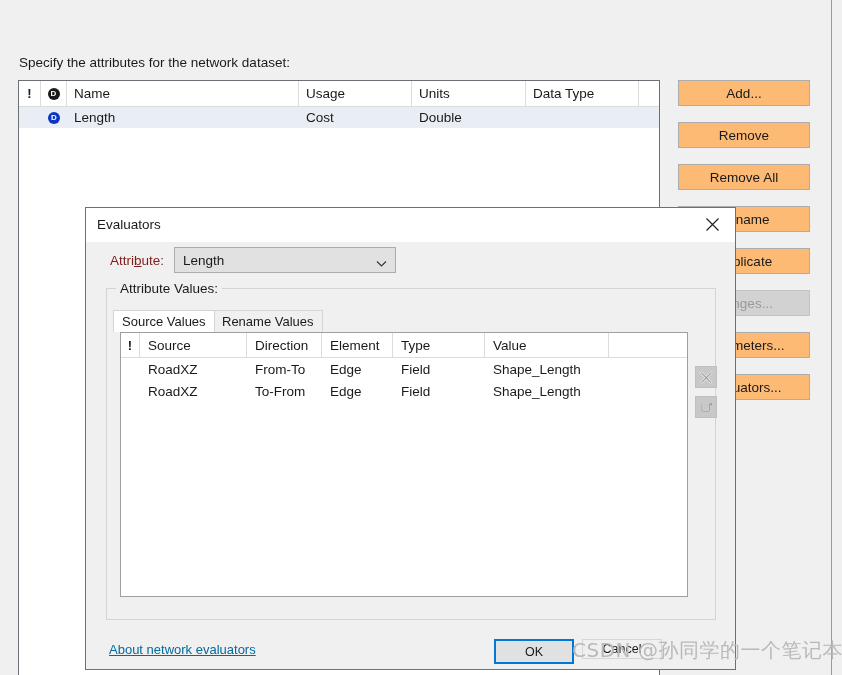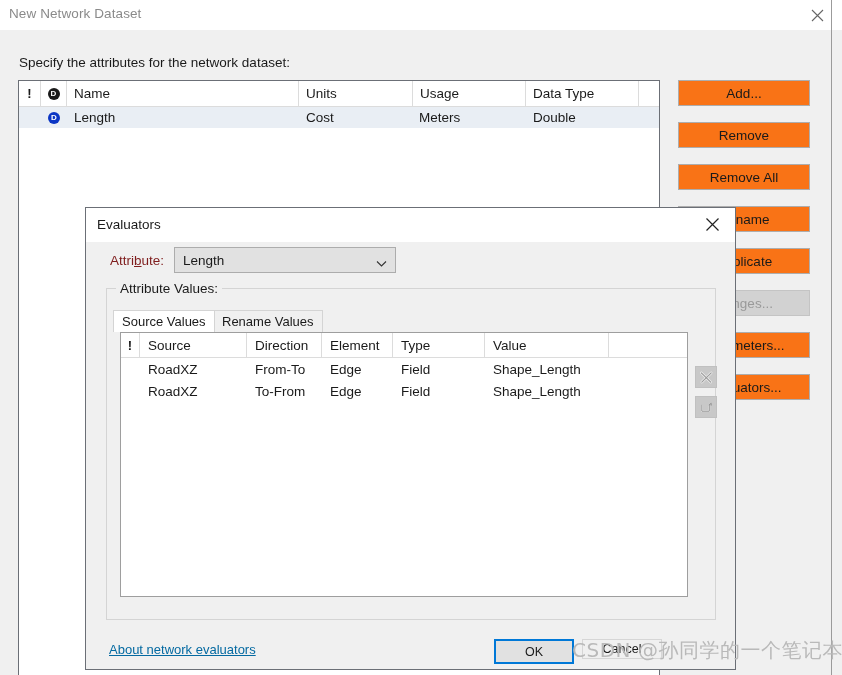--- a/index.html
+++ b/index.html
@@ -134,21 +134,21 @@
   }
   .dcircle.dark { background: #1a1a1a; }
   .dcircle.blue { background: #0b35c4; }
 
   
   .side-btn {
     position: absolute;
     left: 678px;
     width: 132px;
     height: 26px;
-    background: #f97316;
+    background: #fdba74;
     border: 1px solid #adadad;
     box-sizing: border-box;
     font-family: "Liberation Sans", sans-serif;
     font-size: 13.5px;
     color: #1a1a1a;
     display: flex;
     align-items: center;
     justify-content: center;
     cursor: default;
   }
@@ -385,54 +385,45 @@
     left: 831px; top: 0;
     width: 1px; height: 675px;
     background: #9b9b9b;
   }
 </style>
 </head>
 <body>
 
 <div id="base-window">
 
-  <div id="base-titlebar">
-    <div id="base-title-text">New Network Dataset</div>
-    <div id="base-close">
-      <svg width="13" height="13" viewBox="0 0 13 13" aria-hidden="true">
-        <path d="M1 1 L12 12 M12 1 L1 12" stroke="#666666" stroke-width="1.1" fill="none"></path>
-      </svg>
-    </div>
-  </div>
 
   <div id="base-body">
 
     <div id="prompt-label">Specify the attributes for the network dataset:</div>
 
     <div id="attr-grid">
       <div class="grid-header-row">
         <div class="gh col-bang icon-col">
           <span class="bang-glyph">!</span>
         </div>
         <div class="gh col-dflt icon-col">
           <span class="dcircle dark">D</span>
         </div>
         <div class="gh col-name">Name</div>
+        <div class="gh col-usage">Usage</div>
         <div class="gh col-units">Units</div>
-        <div class="gh col-usage">Usage</div>
         <div class="gh col-dtype">Data Type</div>
       </div>
       <div class="grid-row">
         <div class="gc col-bang icon-col"></div>
         <div class="gc col-dflt icon-col">
           <span class="dcircle blue">D</span>
         </div>
         <div class="gc col-name">Length</div>
         <div class="gc col-usage">Cost</div>
-        <div class="gc col-units">Meters</div>
         <div class="gc col-dtype">Double</div>
       </div>
     </div>
 
     <div class="side-btn" style="top:50px">Add...</div>
     <div class="side-btn" style="top:92px">Remove</div>
     <div class="side-btn" style="top:134px">Remove All</div>
     <div class="side-btn" style="top:176px">Rename</div>
     <div class="side-btn" style="top:218px">Duplicate</div>
     <div class="side-btn disabled" style="top:260px">Ranges...</div>

